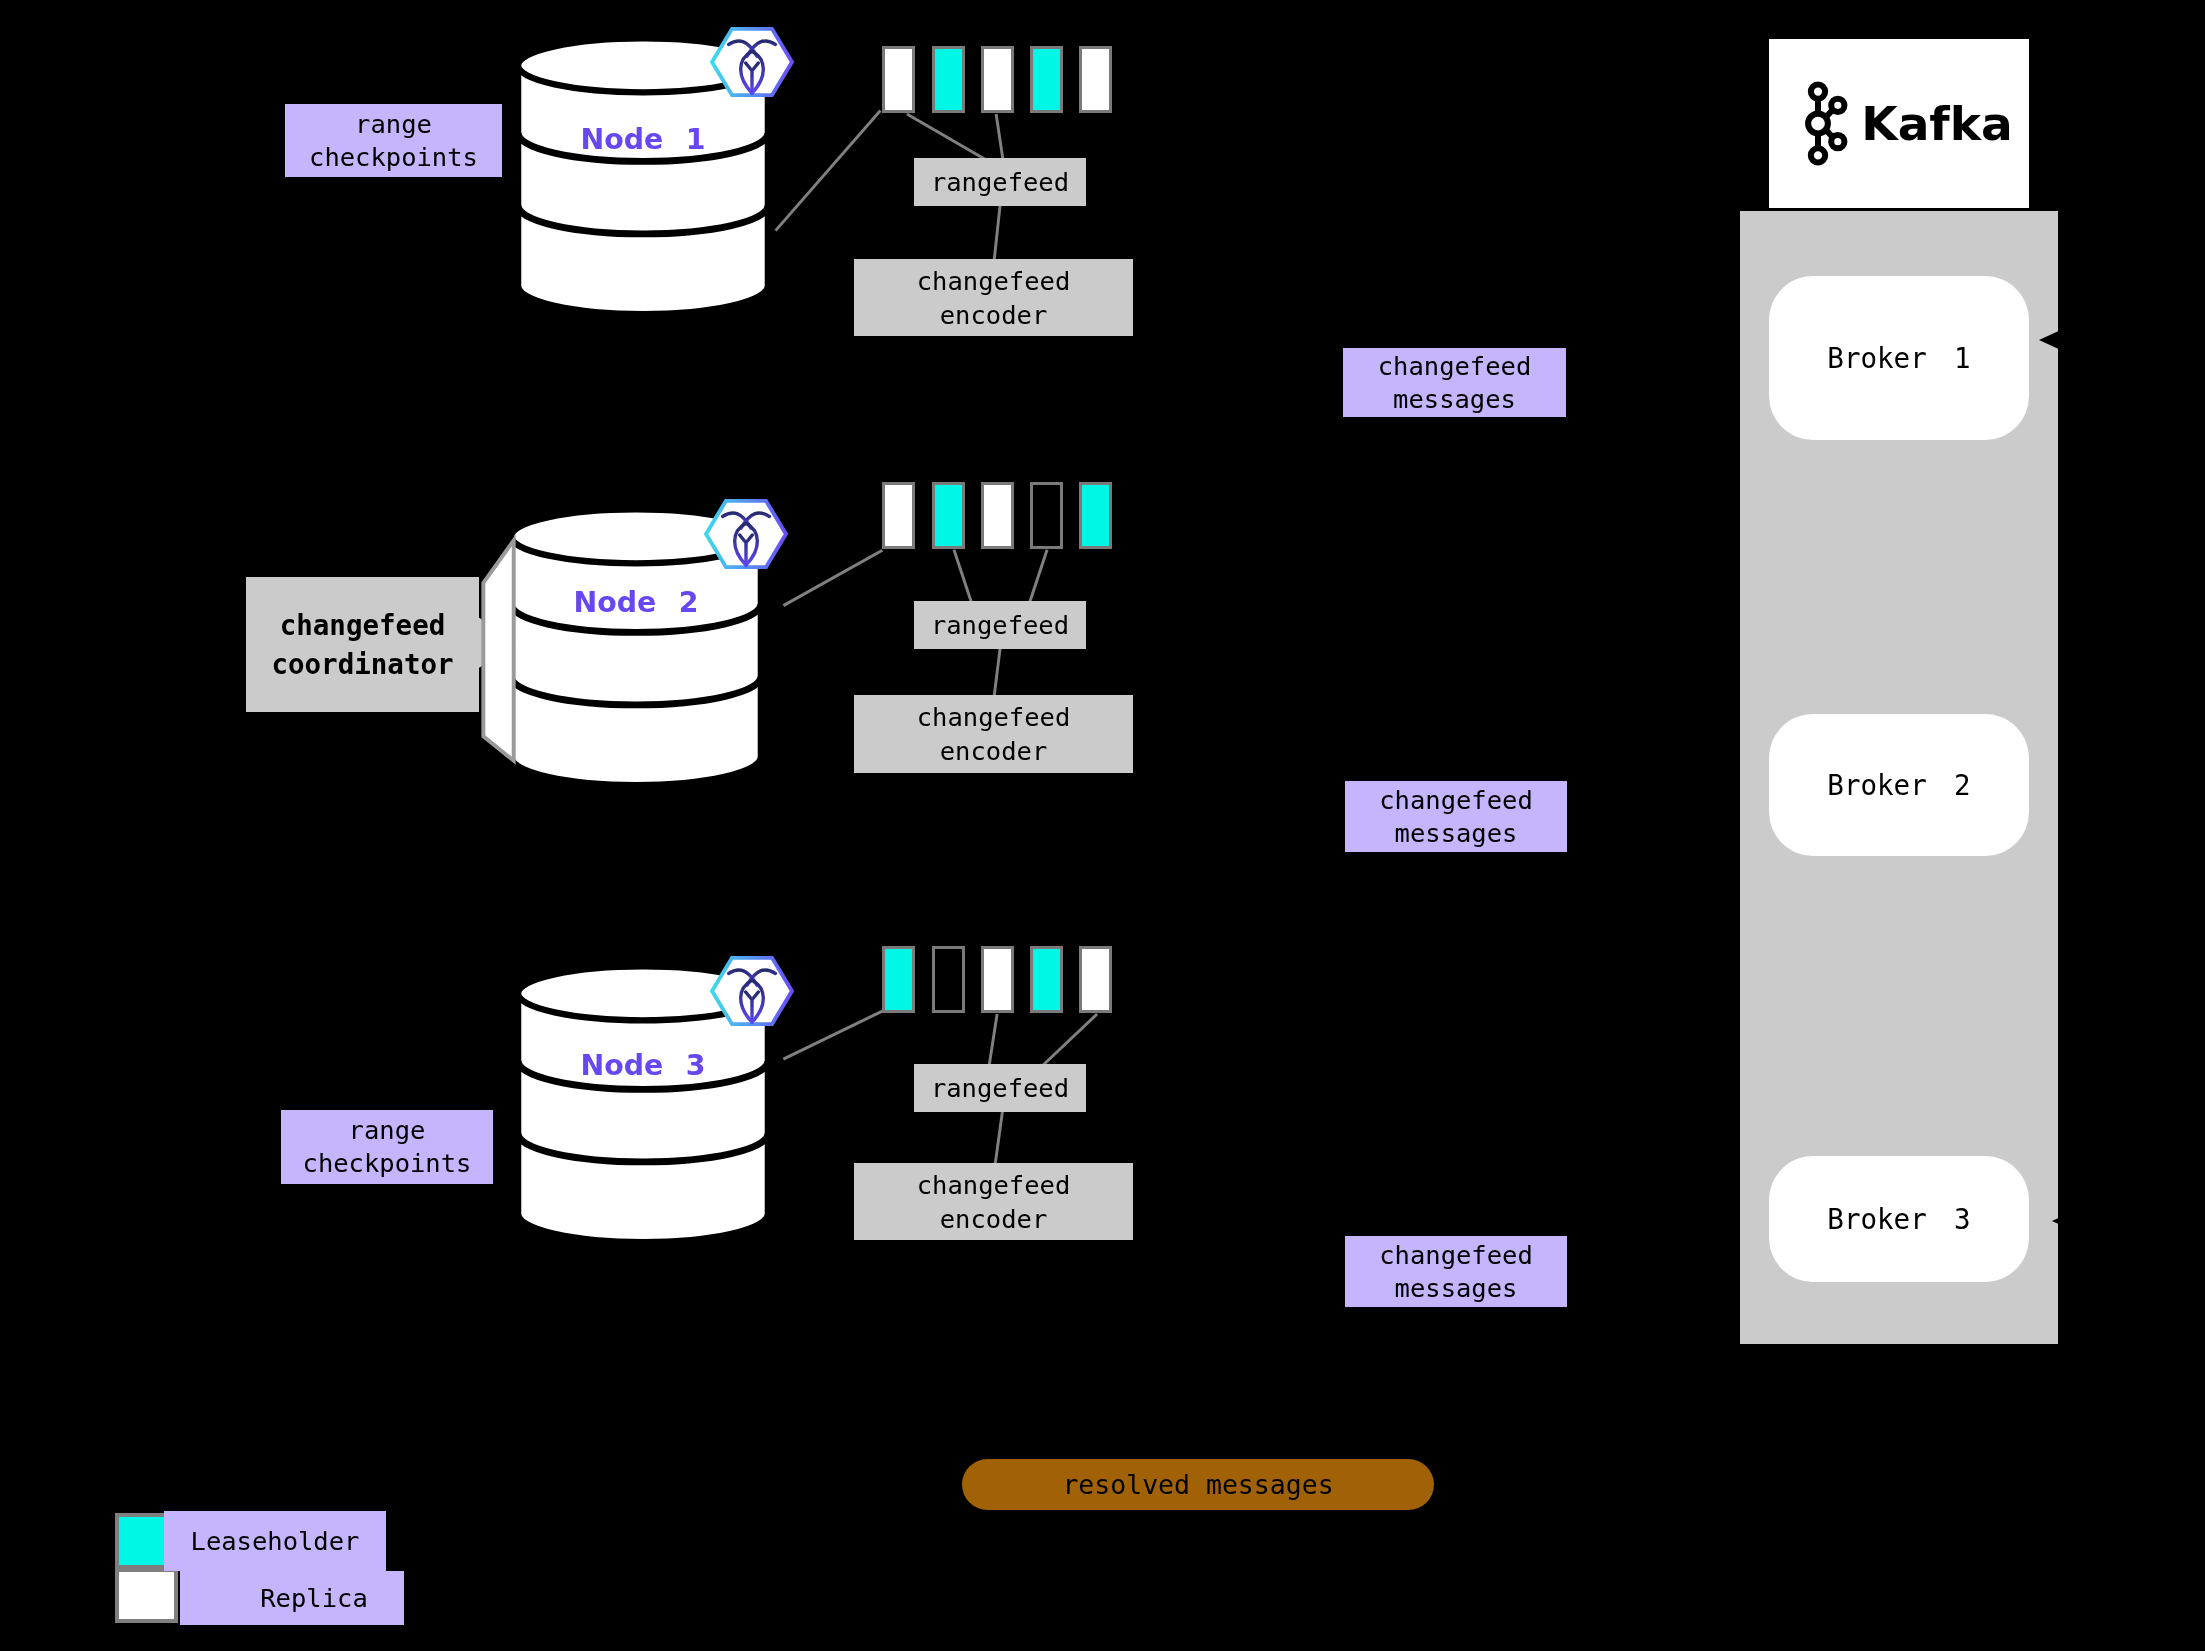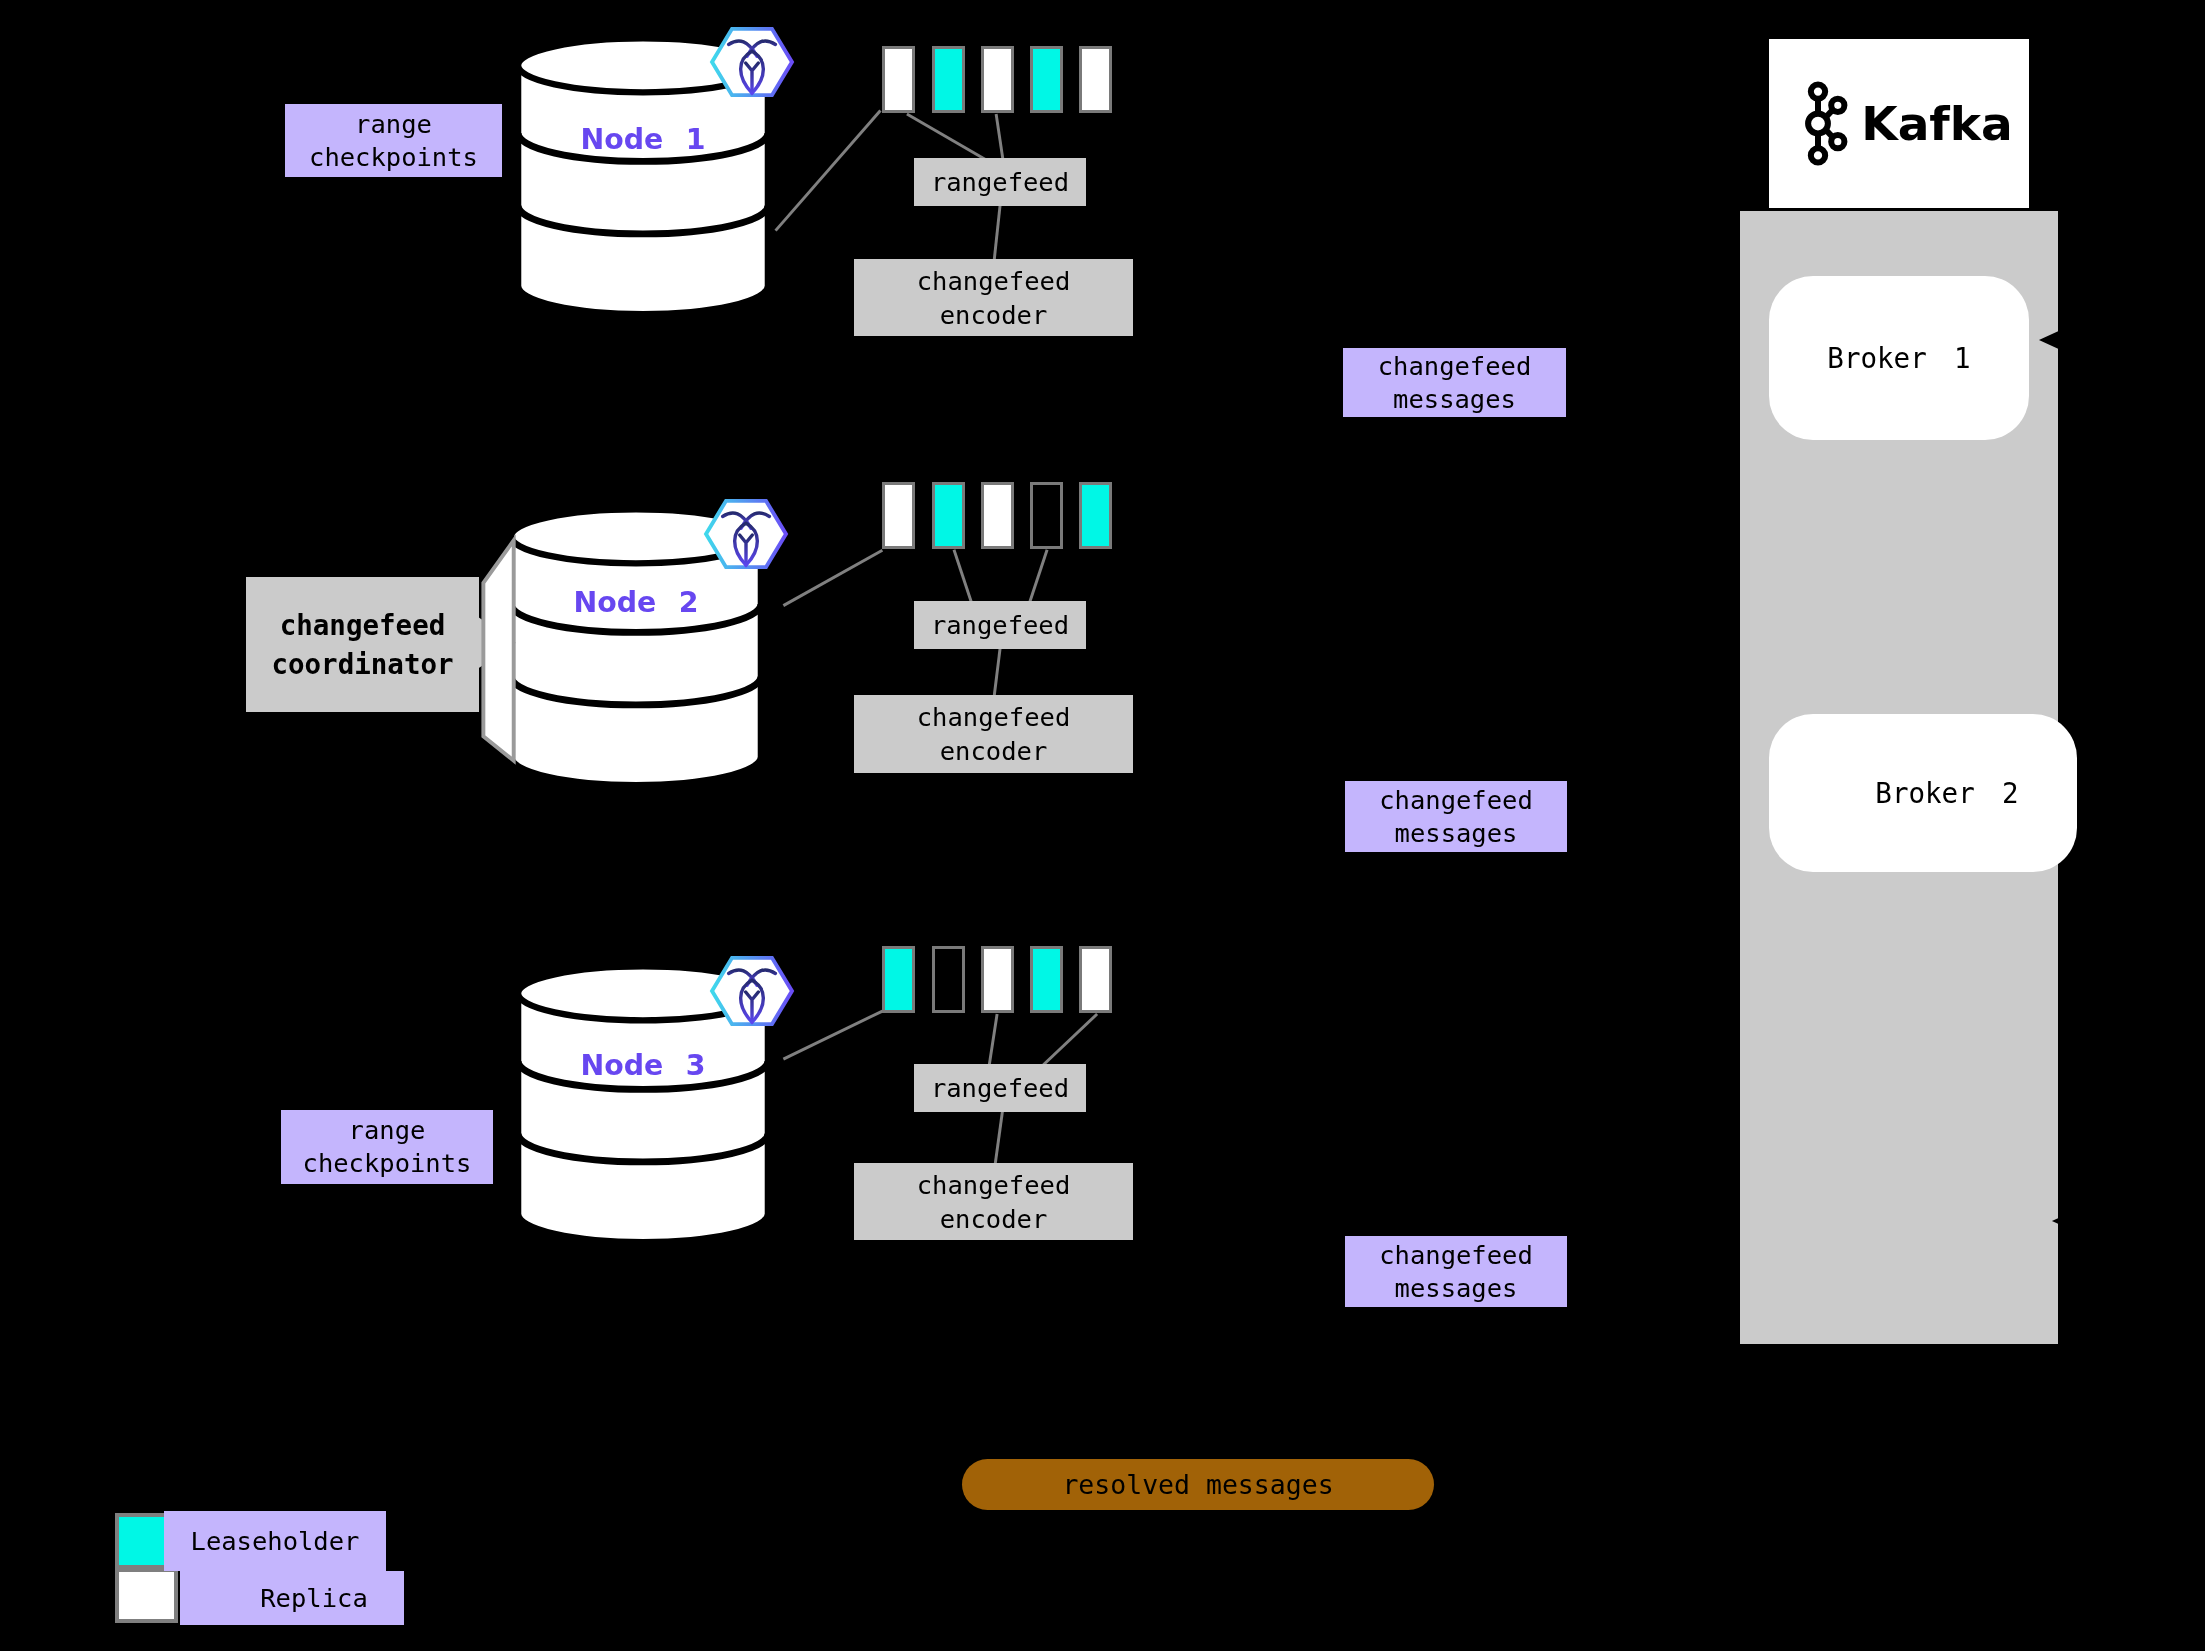--- a/index.html
+++ b/index.html
@@ -68,21 +68,22 @@
         <circle cx="60" cy="80" r="18"></circle>
         <circle cx="60" cy="138" r="13"></circle>
         <circle cx="96" cy="47" r="12"></circle>
         <circle cx="96" cy="113" r="12"></circle>
       </g>
     </svg>
     <div class="kafka-word">Kafka</div>
   </div>
 
   <div class="abs broker" style="left:1769px;top:276px;width:260px;height:164px;">Broker 1</div>
-  <div class="abs broker" style="left:1769px;top:714px;width:260px;height:158px;padding-left:48px;">Broker 2</div>
+  <div class="abs broker" style="left:1769px;top:714px;width:260px;height:142px;">Broker 2</div>
+  <div class="abs broker" style="left:1769px;top:1156px;width:260px;height:126px;">Broker 3</div>
 
   <div class="abs whitebox" style="left:285px;top:104px;width:217px;height:73px;">range
 checkpoints</div>
 
   <svg class="abs" style="left:513px;top:35px;z-index:2;" width="260" height="289" viewBox="0 0 530 590">
     <path d="M10,62 L10,512 A255,58 0 0 0 520,512 L520,62 Z" fill="#fff" stroke="#000" stroke-width="13"></path>
     <path d="M10,200 A255,58 0 0 0 520,200" fill="none" stroke="#000" stroke-width="14"></path>
     <path d="M10,348 A255,58 0 0 0 520,348" fill="none" stroke="#000" stroke-width="14"></path>
     <ellipse cx="265" cy="62" rx="255" ry="55" fill="#fff" stroke="#000" stroke-width="13"></ellipse>
   </svg>

